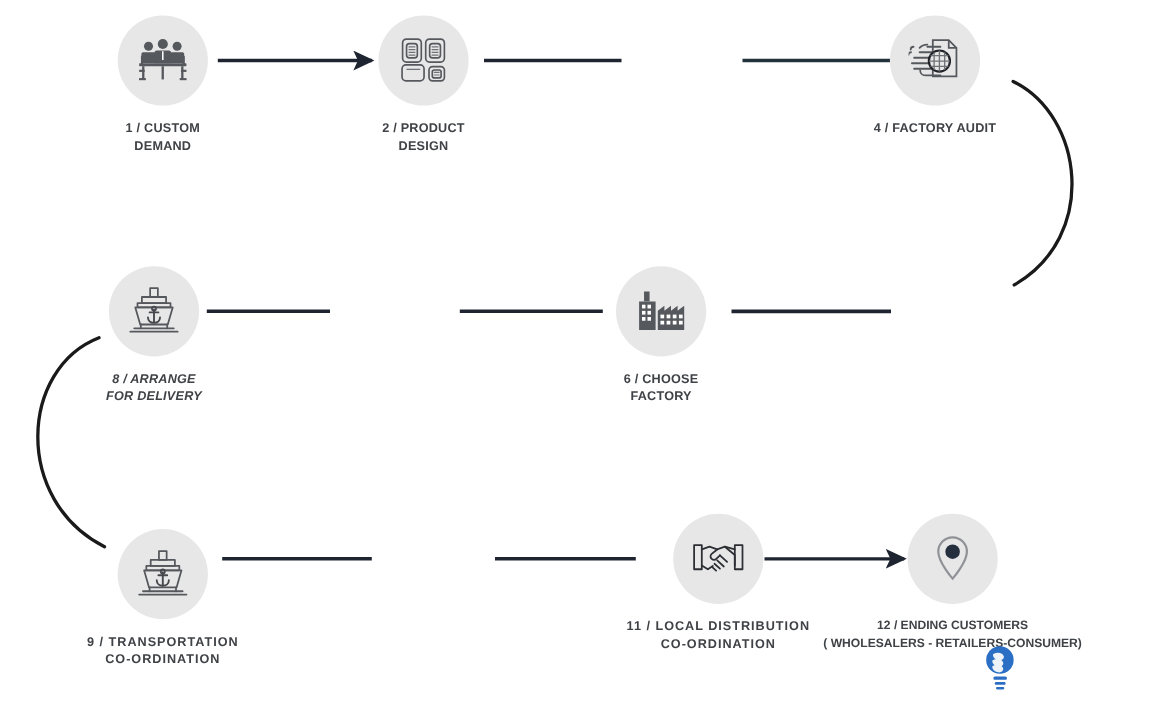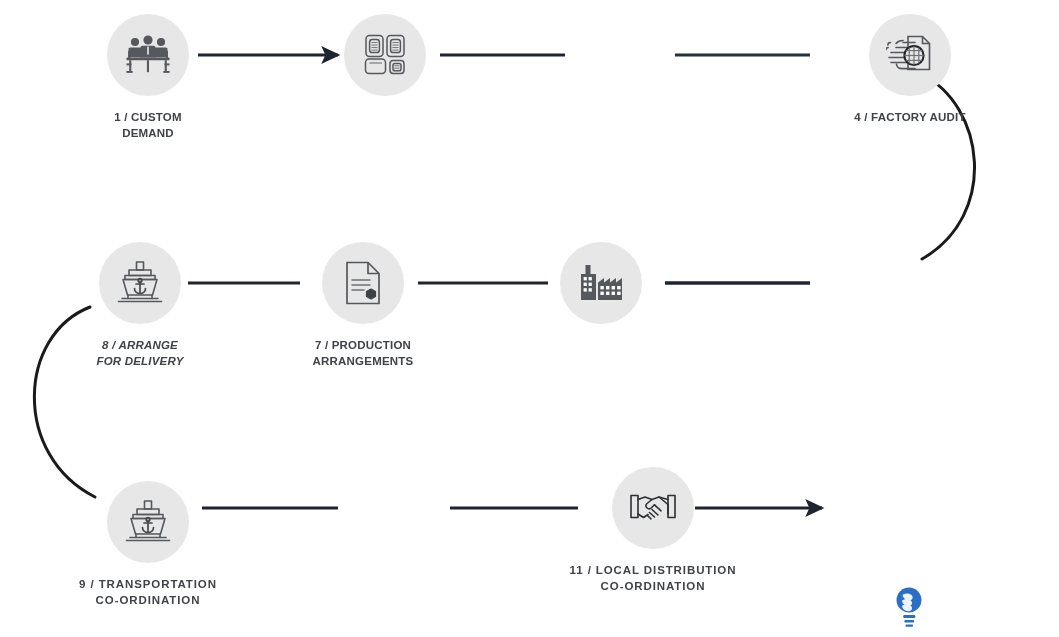--- a/index.html
+++ b/index.html
@@ -156,24 +156,26 @@
           <line x1="29.4" y1="9.6" x2="35.6" y2="9.6"></line>
           <line x1="29.4" y1="12.1" x2="35.6" y2="12.1"></line>
           <line x1="29.4" y1="14.6" x2="35.6" y2="14.6"></line>
           <line x1="29.4" y1="17.1" x2="35.6" y2="17.1"></line>
           <line x1="31.4" y1="32.8" x2="36.6" y2="32.8"></line>
           <line x1="31.4" y1="35.2" x2="36.6" y2="35.2"></line>
         </g>
         <path d="M6.5 30h12.5" stroke="#6f7276" stroke-width="1.1" fill="none"></path>
       </svg>
     </div>
-  </div>
-
-
-  <div class="node" style="left:910px; top:14px;">
+    <div class="node-label narrow">2 / PRODUCT
+DESIGN</div>
+  </div>
+
+
+  <div class="node" style="left:850px; top:14px;">
     <div class="node-circle">
       <svg width="48" height="42" viewBox="0 0 48 42">
         <path d="M22 2.5h14.5l7 7v26H22z" fill="none" stroke="#55585c" stroke-width="1.6"></path>
         <path d="M36.5 2.5v7h7" fill="none" stroke="#55585c" stroke-width="1.6"></path>
         <g fill="none" stroke="#55585c" stroke-width="1.6" stroke-linecap="round">
           <path d="M17 8.5h12"></path>
           <path d="M10 13.5h19"></path>
           <path d="M5 18.5h24"></path>
           <path d="M3 23.5h26"></path>
           <path d="M5 28.5h24"></path>
@@ -216,38 +218,24 @@
           <rect x="29" y="23" width="3.4" height="3.4"></rect>
           <rect x="34.6" y="23" width="3.4" height="3.4"></rect>
           <rect x="40.2" y="23" width="3.4" height="3.4"></rect>
           <rect x="23.4" y="28.6" width="3.4" height="3.4"></rect>
           <rect x="29" y="28.6" width="3.4" height="3.4"></rect>
           <rect x="34.6" y="28.6" width="3.4" height="3.4"></rect>
           <rect x="40.2" y="28.6" width="3.4" height="3.4"></rect>
         </g>
       </svg>
     </div>
-  </div>
-
-  <div class="node" style="left:363px; top:242px;">
-    <div class="node-circle">
-      <svg width="38" height="46" viewBox="0 0 38 46">
-        <path d="M3 2.5h21l11 11v30H3z" fill="none" stroke="#55585c" stroke-width="1.7" stroke-linejoin="round"></path>
-        <path d="M24 2.5v11h11" fill="none" stroke="#55585c" stroke-width="1.7" stroke-linejoin="round"></path>
-        <g stroke="#6e7276" stroke-width="1.5" stroke-linecap="round">
-          <line x1="8" y1="20" x2="26" y2="20"></line>
-          <line x1="8" y1="25" x2="26" y2="25"></line>
-          <line x1="8" y1="30" x2="20" y2="30"></line>
-        </g>
-        <path d="M27 29 L31.5 31.6 L31.5 36.4 L27 39 L22.5 36.4 L22.5 31.6 Z" fill="#3f4246" stroke="#3f4246" stroke-width="1.2" stroke-linejoin="round"></path>
-      </svg>
-    </div>
-    <div class="node-label narrow">7 / PRODUCTION
-ARRANGEMENTS</div>
-  </div>
+    <div class="node-label narrow">6 / CHOOSE
+FACTORY</div>
+  </div>
+
 
   <div class="node" style="left:140px; top:242px;font-style:italic;">
     <div class="node-circle">
       <svg width="48" height="46" viewBox="0 0 48 46">
         <g fill="none" stroke="#55585c" stroke-width="1.6" stroke-linejoin="round" stroke-linecap="round">
           <rect x="20.5" y="2" width="7" height="8"></rect>
           <rect x="13" y="10" width="22" height="5.5"></rect>
           <path d="M9 15.5h30v4H9z"></path>
           <path d="M7 19.5 L41 19.5 L36.5 35 L11.5 35 Z"></path>
           <line x1="6" y1="38.5" x2="42" y2="38.5"></line>
@@ -307,20 +295,30 @@
           <path d="M21.5 22.5 L26.5 27"></path>
           <path d="M19.5 25.5 L23 28.8"></path>
           <path d="M31 7 L40 14.5 L40 24"></path>
         </g>
       </svg>
     </div>
     <div class="node-label wide">11 / LOCAL DISTRIBUTION
 CO-ORDINATION</div>
   </div>
 
+  <div class="node" style="left:866px; top:467px; width:320px; margin-left:-160px;">
+    <div class="node-circle">
+      <svg width="34" height="44" viewBox="0 0 34 44">
+        <path d="M17 2.5c-7.2 0-13 5.8-13 13 0 9.5 13 24.5 13 24.5s13-15 13-24.5c0-7.2-5.8-13-13-13z" fill="none" stroke="#8f9296" stroke-width="2"></path>
+        <circle cx="17" cy="15.5" r="6.6" fill="#262f3e"></circle>
+      </svg>
+    </div>
+    <div class="node-label tight">12 / ENDING CUSTOMERS
+( WHOLESALERS - RETAILERS-CONSUMER)</div>
+  </div>
 
   <svg id="watermark" viewBox="0 0 34 44">
     <g fill="#2b6fc4">
       <circle cx="17" cy="13" r="12.5"></circle>
     </g>
     <g fill="#ffffff" opacity="0.92">
       <path d="M11 7.5c4.5-2.4 9 -0.6 9.6 2.3 .5 2.6-2.4 4.2-5.4 3.3-2.8-.9-5.4-3.6-4.2-5.6z"></path>
       <path d="M10.4 13.2c4.5-2.4 9-0.6 9.6 2.3.5 2.6-2.4 4.2-5.4 3.3-2.8-.9-5.4-3.6-4.2-5.6z"></path>
       <path d="M10.4 18.4c4.5-2.4 9-0.6 9.6 2.3.5 2.6-2.4 4.2-5.4 3.3-2.8-.9-5.4-3.6-4.2-5.6z"></path>
     </g>

